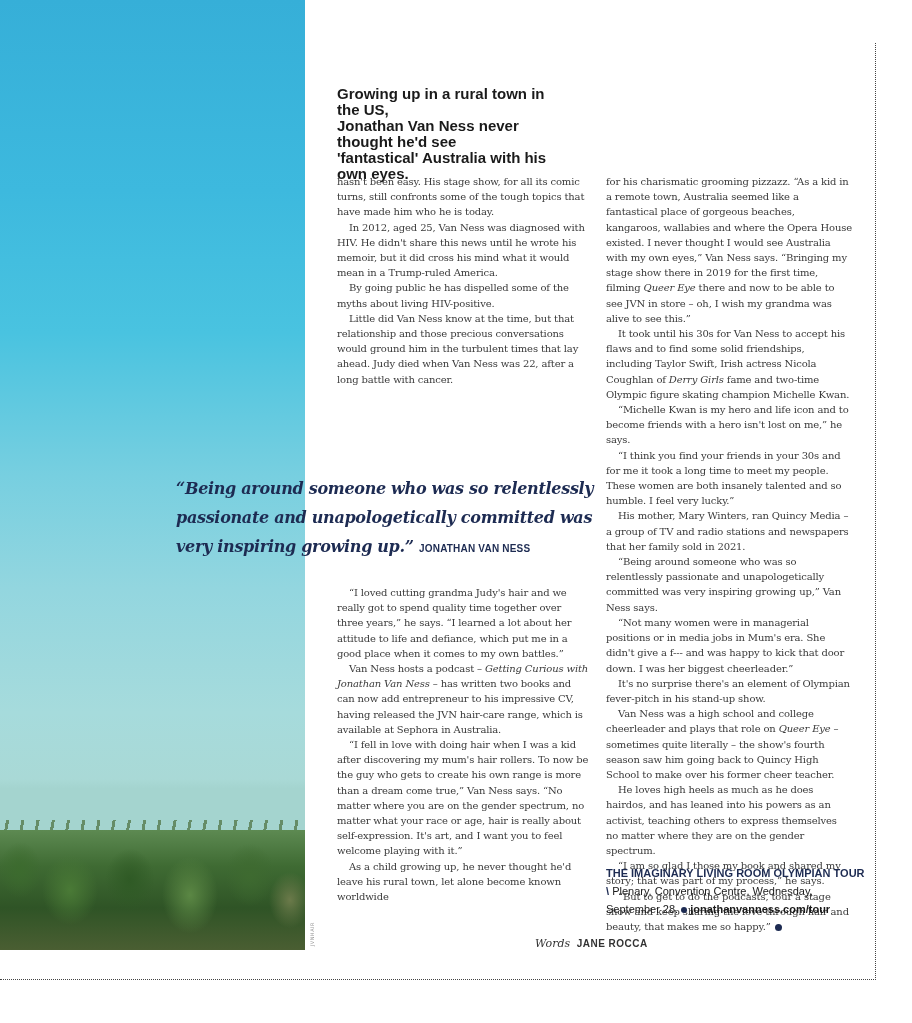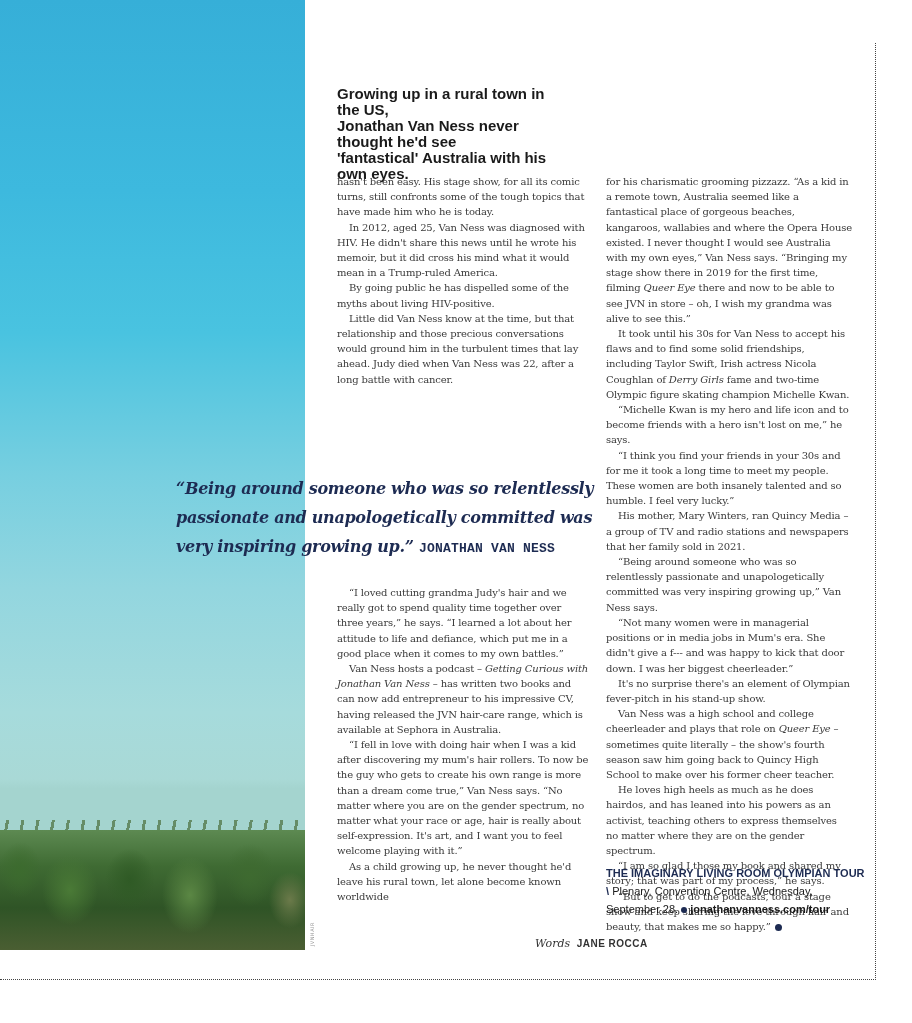--- a/index.html
+++ b/index.html
@@ -48,22 +48,22 @@
   .col1b { left: 337px; top: 585px; width: 252px; }
   .col2 { left: 606px; top: 174px; width: 246px; }
   .col em, .quote em { font-style: italic; text-align: center; }
 
   .pull-quote {
     position: absolute; left: 176px; top: 474px; width: 420px;
     font-family: "DejaVu Serif", serif; font-style: italic; font-weight: bold;
     font-size: 16px; line-height: 29px; color: #1d2b52; letter-spacing: -0.3px;
   }
   .pull-quote .attrib {
-    font-family: Liberation Mono, monospace; font-style: normal; font-weight: bold;
-    font-size: 13px; letter-spacing: 0.2px; color: #1d2b52;
+    font-family: Liberation Sans, sans-serif; font-style: normal; font-weight: bold;
+    font-size: 10px; letter-spacing: 0.2px; color: #1d2b52;
   }
 
   .end-dot { display: inline-block; width: 7px; height: 7px; border-radius: 50%; background: #1d2b52; margin-left: 4px; vertical-align: middle; }
 
   .event {
     position: absolute; left: 606px; top: 864px; width: 260px;
     font-family: "Liberation Sans", sans-serif; font-size: 11px; line-height: 18px; color: #1a1a1a;
   }
   .event .title { font-weight: bold; color: #1d2b52; }
   .event .url { font-weight: bold; color: #1a1a1a; }

